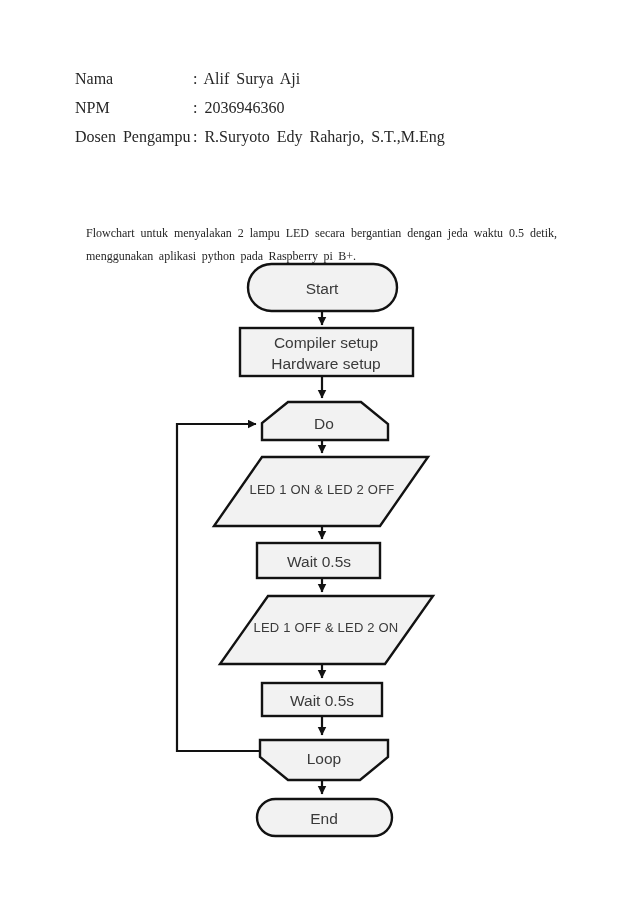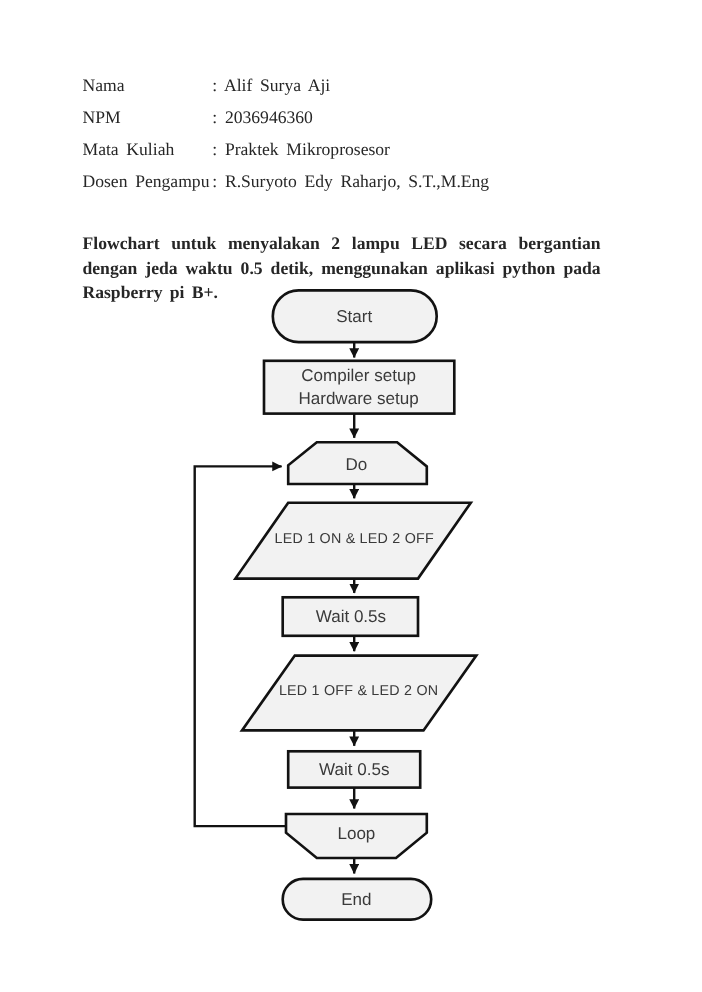--- a/index.html
+++ b/index.html
@@ -11,22 +11,22 @@
     font-family: "Liberation Serif", serif;
     color: var(--doc-text, #262626);
     overflow: hidden;
   }
   
   .info { position: absolute; left: 75px; top: 64px; }
   .info-row { height: 29px; line-height: 29px; font-size: 16px; word-spacing: 3px; white-space: nowrap; }
   .info-label { display: inline-block; width: 118px; }
   
   .desc {
-    position: absolute; left: 75px; top: 211px; width: 471px; margin: 0;
-    font-size: 16px; line-height: 22.5px; text-align: justify; word-spacing: 2.5px; font-weight: bold;
+    position: absolute; left: 75px; top: 211px; width: 471px; margin: 11px;
+    font-size: 12px; line-height: 22.5px; text-align: justify; word-spacing: 2.5px;
   }
   
   .flowchart { position: absolute; left: 0; top: 0; }
   .shape {
     fill: var(--shape-fill, #f2f2f2);
     stroke: var(--shape-stroke, #121212);
     stroke-width: 2.4;
     stroke-linejoin: miter;
   }
   .edge {
@@ -46,23 +46,20 @@
 <body>
 
 <div class="page">
 
   <div class="info">
     <div class="info-row">
       <span class="info-label">Nama</span><span class="info-value">: Alif Surya Aji</span>
     </div>
     <div class="info-row">
       <span class="info-label">NPM</span><span class="info-value">: 2036946360</span>
-    </div>
-    <div class="info-row">
-      <span class="info-label">Mata Kuliah</span><span class="info-value">: Praktek Mikroprosesor</span>
     </div>
     <div class="info-row">
       <span class="info-label">Dosen Pengampu</span><span class="info-value">: R.Suryoto Edy Raharjo, S.T.,M.Eng</span>
     </div>
   </div>
 
   <p class="desc">Flowchart untuk menyalakan 2 lampu LED secara bergantian dengan jeda waktu 0.5 detik, menggunakan aplikasi python pada Raspberry pi B+.</p>
 
   <svg class="flowchart" width="638" height="902" viewBox="0 0 638 902">
     <defs>

